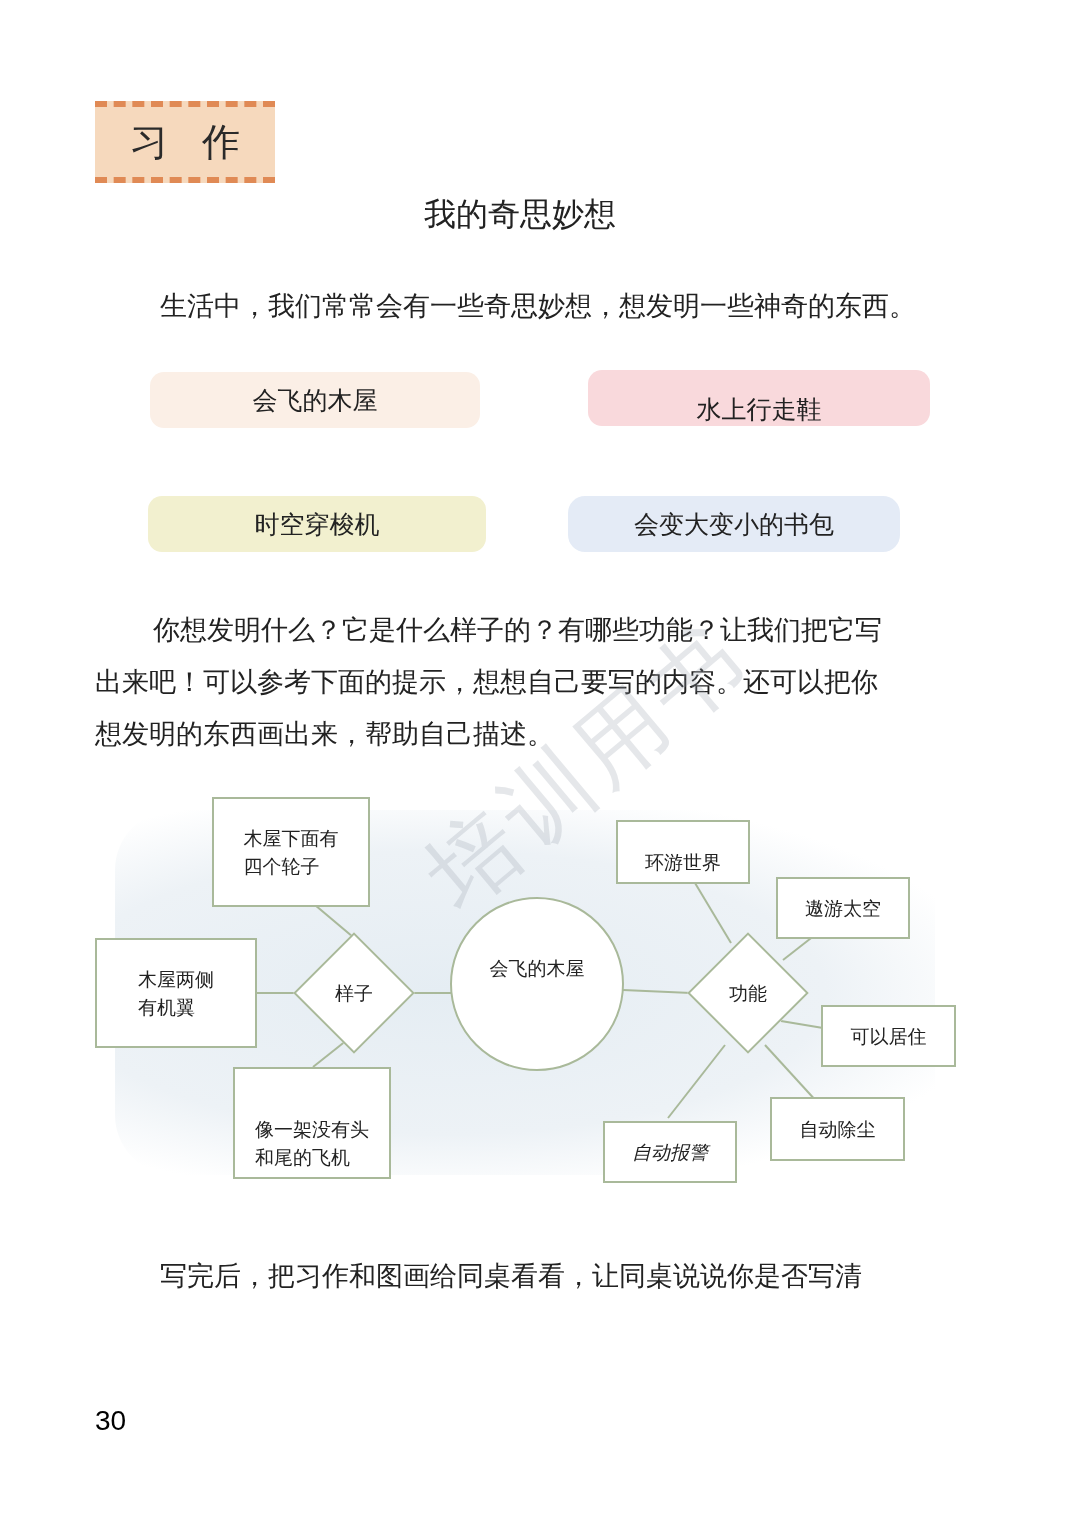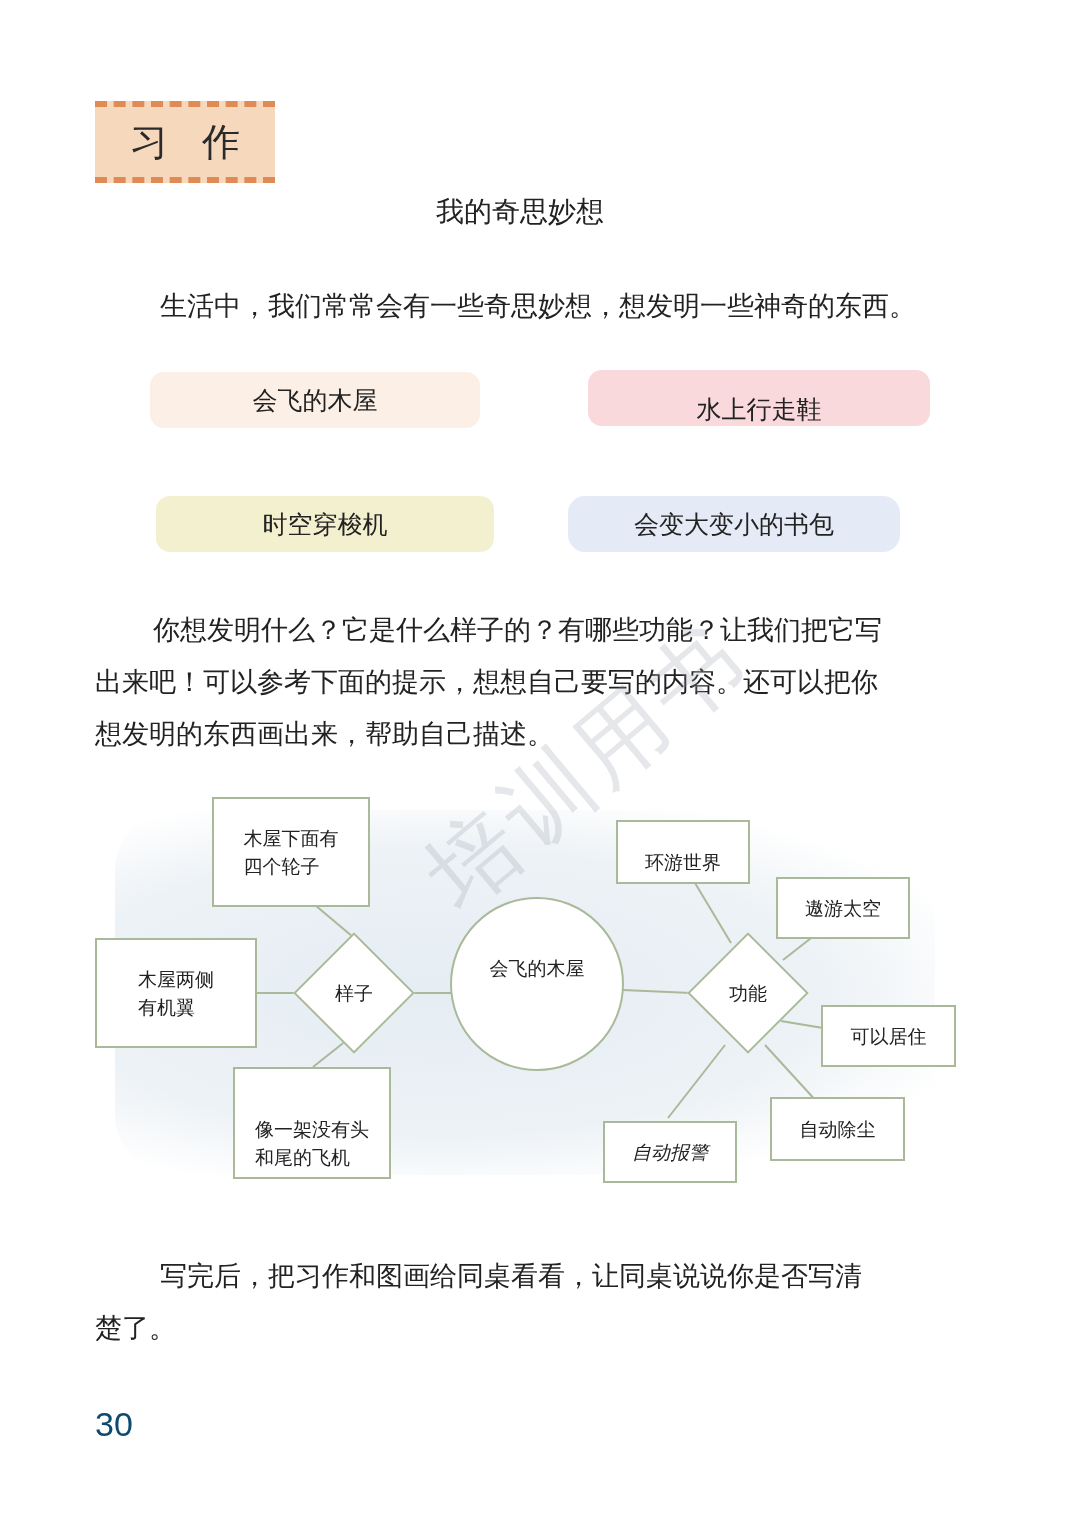--- a/index.html
+++ b/index.html
@@ -1,58 +1,58 @@
 <!DOCTYPE html>
 <html><head>
 <meta charset="utf-8">
 <style>
   html,body{margin:0;padding:0;}
   body{width:1080px;height:1527px;background:#ffffff;position:relative;overflow:hidden;
        font-family:"DejaVu Serif","Liberation Serif",serif;color:#222;}
   .banner{position:absolute;left:95px;top:101px;width:180px;height:82px;
           background:#f6d9bd;border-top:6px dashed #e08a55;border-bottom:6px dashed #e08a55;box-sizing:border-box;
           display:flex;align-items:center;justify-content:center;gap:34px;font-size:38px;color:#2a2a2a;}
-  .title{position:absolute;left:0;width:1040px;top:193px;text-align:center;font-size:28px;}
+  .title{position:absolute;left:0;width:1040px;top:193px;text-align:center;font-size:32px;}
   .para{position:absolute;font-size:27px;line-height:52px;}
   .tag{position:absolute;height:56px;display:flex;align-items:center;justify-content:center;font-size:25px;
        border-radius:14px;filter:blur(0px);}
   .tag span{position:relative;}
   .diagram{position:absolute;left:95px;top:795px;width:865px;height:395px;}
   .bg{position:absolute;left:20px;top:15px;width:820px;height:365px;
       background:radial-gradient(ellipse at 40% 50%,#e5edf3 0%,#edf2f6 55%,rgba(255,255,255,0) 80%);border-radius:60px;}
   .box{position:absolute;background:#fff;border:2px solid #a9b99a;box-sizing:border-box;
        font-size:19px;line-height:28px;display:flex;align-items:center;justify-content:center;text-align:left;padding:6px 18px;}
   .diamond{position:absolute;width:86px;height:86px;background:#fff;border:2px solid #a9b99a;transform:rotate(45deg);box-sizing:border-box;}
   .dlabel{position:absolute;font-size:19px;width:120px;text-align:center;}
   .circle{position:absolute;border-radius:50%;background:#fff;border:2px solid #a9b99a;box-sizing:border-box;
           display:flex;align-items:center;justify-content:center;font-size:19px;}
   svg.lines{position:absolute;left:0;top:0;}
   .watermark{position:absolute;left:395px;top:705px;font-size:90px;color:rgba(150,160,170,0.25);
              transform:rotate(-40deg);letter-spacing:6px;}
-  .pagenum{position:absolute;left:95px;top:1405px;font-family:"Liberation Sans",sans-serif;font-size:34px;color:#0c4a6e;}
+  .pagenum{position:absolute;left:95px;top:1405px;font-family:"Liberation Sans",sans-serif;font-size:28px;color:#000000;}
 </style>
 </head>
 <body>
 
 <div class="banner">
   <span>习</span>
   <span>作</span>
 </div>
 
 <div class="title">我的奇思妙想</div>
 
 <div class="para" style="left:160px;top:280px;">生活中，我们常常会有一些奇思妙想，想发明一些神奇的东西。</div>
 
 <div class="tag" style="left:150px;top:372px;width:330px;background:#fbefe6;">
     <span>会飞的木屋</span>
   </div>
 <div class="tag" style="left:588px;top:370px;width:342px;background:#f9d9dc;align-items:flex-end;">
     <span>水上行走鞋</span>
   </div>
-<div class="tag" style="left:148px;top:496px;width:338px;background:#f2f0cf;margin-left:8px;">
+<div class="tag" style="left:148px;top:496px;width:338px;background:#f2f0cf;">
     <span>时空穿梭机</span>
   </div>
 <div class="tag" style="left:568px;top:496px;width:332px;background:#e4ebf6;border-radius:17px;">
     <span>会变大变小的书包</span>
   </div>
 
 <div class="para" style="left:95px;top:604px;text-indent:58px;width:860px;">
   <div>你想发明什么？它是什么样子的？有哪些功能？让我们把它写</div>
   <div style="text-indent:0">出来吧！可以参考下面的提示，想想自己要写的内容。还可以把你</div>
   <div style="text-indent:0">想发明的东西画出来，帮助自己描述。</div>
@@ -107,16 +107,15 @@
     </div>
   <div class="box" style="left:508px;top:326px;width:134px;height:62px;font-style:italic;">
       <span>自动报警</span>
     </div>
 </div>
 
 <div class="watermark">培训用书</div>
 
 <div class="para" style="left:95px;top:1250px;width:860px;">
   <div style="text-indent:65px">写完后，把习作和图画给同桌看看，让同桌说说你是否写清</div>
-  <div>楚了。</div>
 </div>
 
 <div class="pagenum">30</div>
 
 </body></html>

